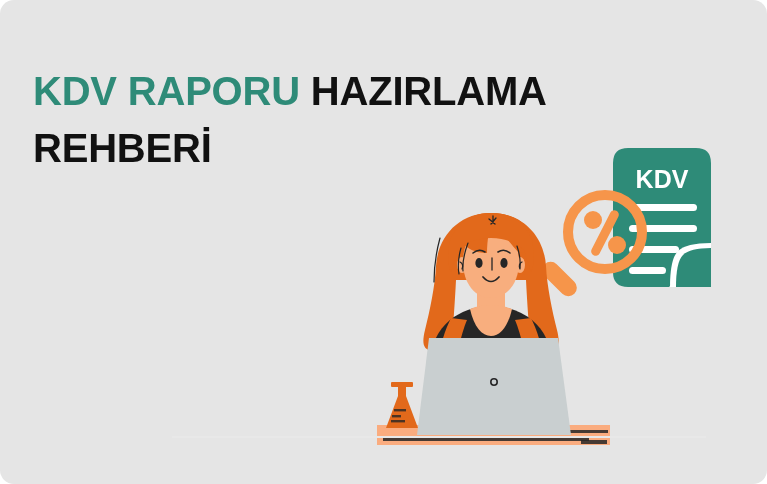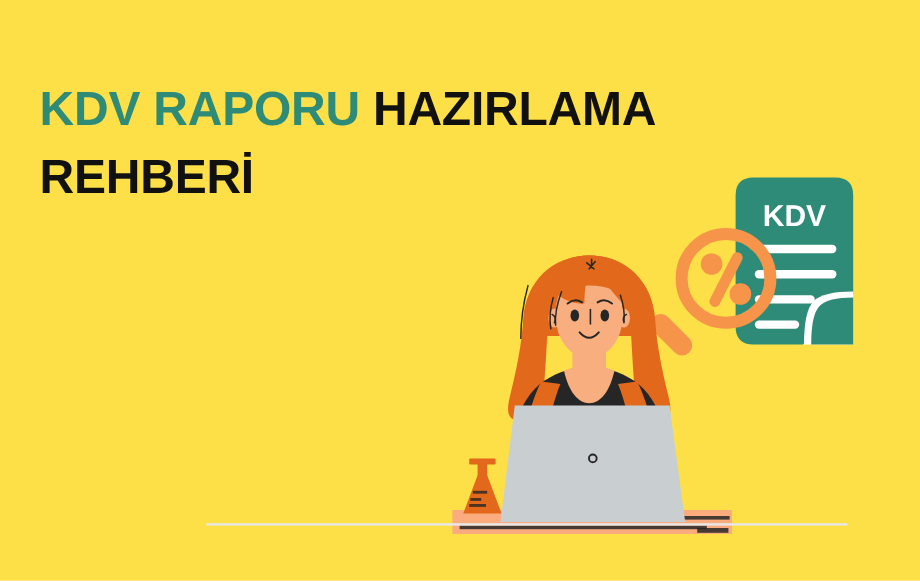--- a/index.html
+++ b/index.html
@@ -10,21 +10,22 @@
     width: 767px;
     height: 484px;
     background: #ffffff;
     font-family: "Liberation Sans", sans-serif;
     overflow: hidden;
   }
   .canvas {
     position: relative;
     width: 767px;
     height: 484px;
-    background: #fde047;
+    background: #e5e5e5;
+    border-radius: 14px;
   }
 
   
   .heading {
     position: absolute;
     left: 33px;
     top: 36px;
     width: 660px;
     font-size: 40px;
     font-weight: 700;

